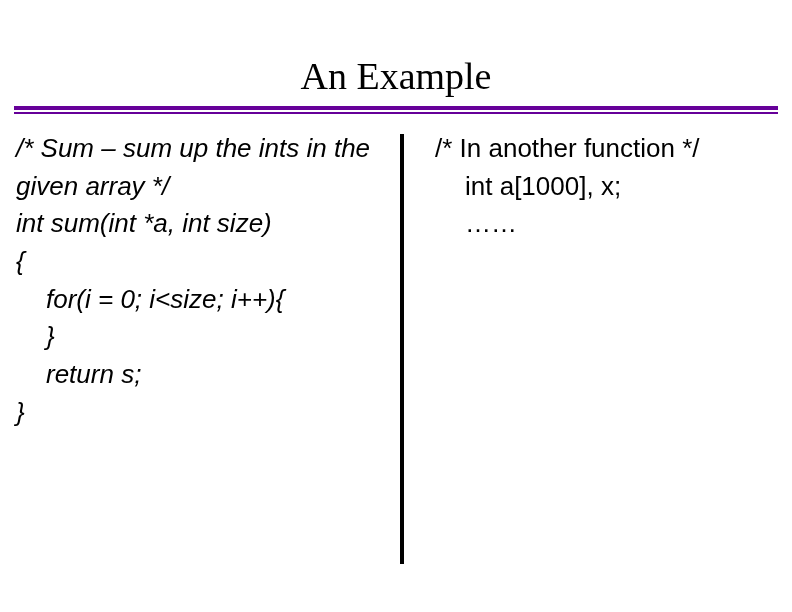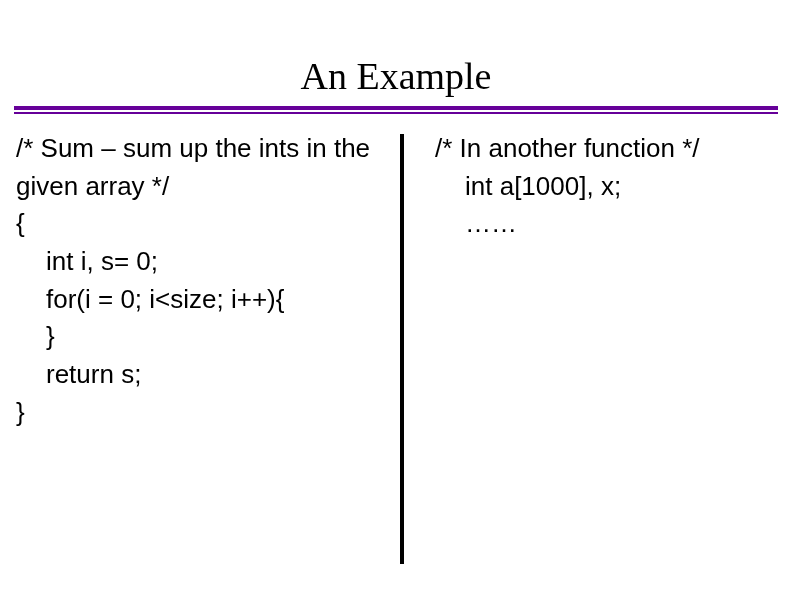--- a/index.html
+++ b/index.html
@@ -50,20 +50,21 @@
     font-size: 26px;
     color: #000;
     line-height: 1.45;
   }
   .col {
     box-sizing: border-box;
   }
   .col-left {
     width: 384px;
     padding-right: 6px;
+    font-style: italic;
   }
   .col-right {
     width: 360px;
     padding-left: 31px;
   }
   .divider {
     width: 4px;
     background: #000;
     margin-top: 4px;
     height: 430px;
@@ -80,22 +81,22 @@
 
   <div class="title">An Example</div>
   <div class="underline">
     <div class="line1"></div>
     <div class="line2"></div>
   </div>
 
   <div class="content">
     <div class="col col-left">
       <div class="code-line">/* Sum – sum up the ints in the given array */</div>
+      <div class="code-line">int sum(int *a, int size)</div>
       <div class="code-line">{</div>
-      <div class="code-line ind1">int i, s= 0;</div>
       <div class="code-line ind1">for(i = 0; i&lt;size; i++){</div>
       <div class="code-line ind1">}</div>
       <div class="code-line ind1">return s;</div>
       <div class="code-line">}</div>
     </div>
 
     <div class="divider"></div>
 
     <div class="col col-right">
       <div class="code-line">/* In another function */</div>

